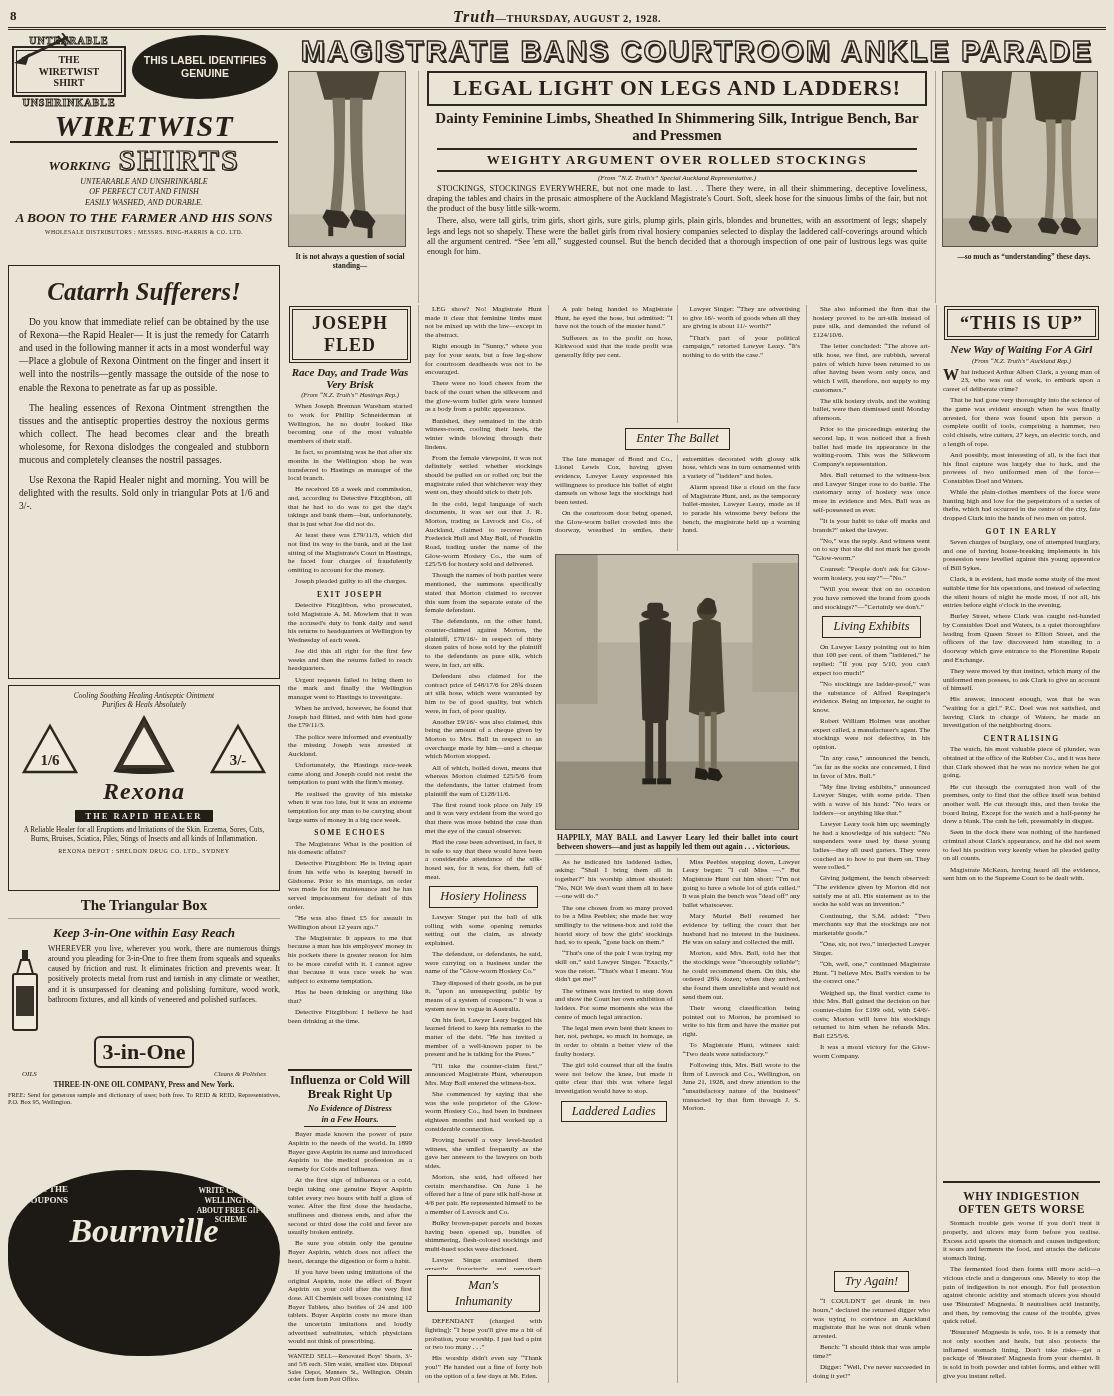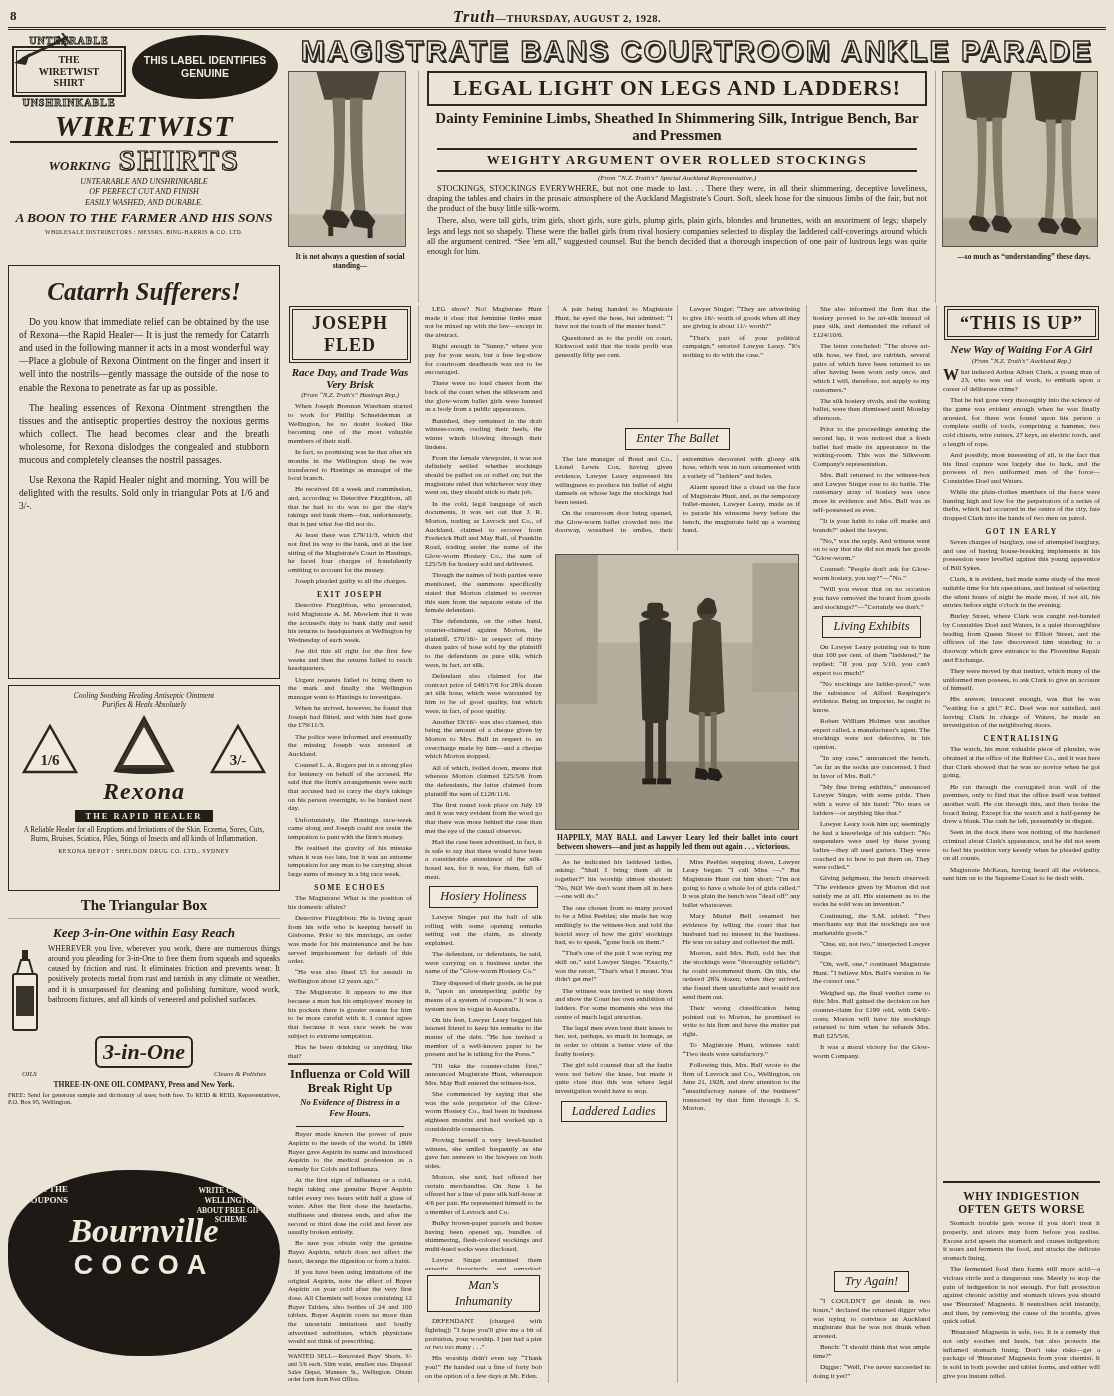--- a/index.html
+++ b/index.html
@@ -112,36 +112,36 @@
   .rex-sub { background:#221f19; color:#efe9da; display:inline-block; font-size:8.5px; font-weight:bold; letter-spacing:2px; padding:1px 10px; margin:2px 0 4px; }
   .rex-body { font-size:7.2px; line-height:1.3; }
   .rex-foot { font-size:6px; letter-spacing:0.5px; margin-top:4px; }
 
   .tri-heading { text-align:center; font-weight:bold; font-size:15px; margin:2px 0 4px; }
 
   .threeinone { border-top:1px solid #aaa394; padding-top:4px; min-height:246px; }
   .tio-keep { text-align:center; font-weight:bold; font-style:italic; font-size:13px; margin:2px 0 3px; }
   .tio-row { display:flex; gap:6px; }
   .tio-body { font-size:7.8px; line-height:1.3; text-align:justify; flex:1; }
-  .tio-logo { text-align:center; font-weight:bold; font-size:22px; font-style:italic; border:2px solid #2b2721; border-radius:6px; padding:1px 6px; width:max-content; margin:4px auto 2px; }
+  .tio-logo { text-align:center; font-weight:bold; font-size:22px; border:2px solid #2b2721; border-radius:6px; padding:1px 6px; width:max-content; margin:4px auto 2px; }
   .tio-tags { display:flex; justify-content:space-between; font-size:7px; font-style:italic; padding:0 14px; }
   .tio-company { text-align:center; font-size:7.5px; font-weight:bold; margin-top:2px; }
   .tio-free { font-size:6.4px; text-align:justify; margin-top:2px; }
 
   .bournville { background:#1d1a15; color:#efe9da; border-radius:46% 54% 50% 50% / 42% 46% 58% 54%;
     min-height:186px; position:relative; padding:14px 16px; overflow:hidden; }
   .bv-save { font-size:9px; font-weight:bold; line-height:1.2; width:70px; }
   .bv-brand { font-style:italic; font-weight:bold; font-size:34px; text-align:center; margin-top:6px; }
   .bv-cocoa { font-family:"Liberation Sans",sans-serif; font-weight:bold; font-size:27px; letter-spacing:8px; text-align:center; }
   .bv-write { position:absolute; right:12px; top:16px; width:74px; font-size:7.5px; font-weight:bold; text-align:center; line-height:1.3; }
 
   
   .bayer { border-top:2px solid #2b2721; padding-top:3px; }
   .bayer h3 { font-weight:bold; font-size:12.5px; text-align:center; line-height:1.1; }
-  .bayer h4 { font-weight:bold; font-style:italic; font-size:8.5px; text-align:center; border-bottom:1px solid #2b2721; padding-bottom:8px; margin:2px 8px 3px; }
+  .bayer h4 { font-weight:bold; font-style:italic; font-size:8.5px; text-align:center; border-bottom:1px solid #2b2721; padding-bottom:2px; margin:2px 16px 3px; }
   .classified { border-top:1px solid #2b2721; margin-top:3px; padding-top:2px; font-size:6.2px; line-height:1.25; text-align:justify; }
   .bisurated h3 { font-weight:bold; font-size:11.5px; text-align:center; letter-spacing:0.5px; line-height:1.15; margin:3px 0 3px; border-top:2px solid #2b2721; padding-top:7px; }
 </style>
 </head>
 <body>
 
 <div class="page">
 
   <div class="masthead">
     <span class="page-num">8</span>
@@ -236,21 +236,20 @@
           <span>OILS</span>
           <span>Cleans &amp; Polishes</span>
         </div>
         <div class="tio-company">THREE-IN-ONE OIL COMPANY, Press and New York.</div>
         <div class="tio-free">FREE: Send for generous sample and dictionary of uses; both free. To REID &amp; REID, Representatives, P.O. Box 95, Wellington.</div>
       </div>
 
       <div class="adblock bournville">
         <div class="bv-save">SAVE THE COUPONS</div>
         <div class="bv-brand">Bournville</div>
-        <div class="bv-cocoa">COCOA</div>
         <div class="bv-write">WRITE CADBURY WELLINGTON ABOUT FREE GIFT SCHEME</div>
       </div>
     </aside>
 
     <main class="mainarea">
 
       <div class="banner">MAGISTRATE BANS COURTROOM ANKLE PARADE</div>
 
       <div class="top-features">
 
@@ -315,21 +314,20 @@
                 <p>At least there was £79/11/3, which did not find its way to the bank, and at the last sitting of the Magistrate's Court in Hastings, he faced four charges of fraudulently omitting to account for the money.</p>
                 <p>Joseph pleaded guilty to all the charges.</p>
               </div>
             <div class="crosshead">EXIT JOSEPH</div>
             <div class="para-list">
                 <p>Detective Fitzgibbon, who prosecuted, told Magistrate A. M. Mowlem that it was the accused's duty to bank daily and send his returns to headquarters at Wellington by Wednesday of each week.</p>
                 <p>Joe did this all right for the first few weeks and then the returns failed to reach headquarters.</p>
                 <p>Urgent requests failed to bring them to the mark and finally the Wellington manager went to Hastings to investigate.</p>
                 <p>When he arrived, however, he found that Joseph had flitted, and with him had gone the £79/11/3.</p>
                 <p>The police were informed and eventually the missing Joseph was arrested at Auckland.</p>
-                <p>Counsel L. A. Rogers put in a strong plea for leniency on behalf of the accused. He said that the firm's arrangements were such that accused had to carry the day's takings on his person overnight, to be banked next day.</p>
                 <p>Unfortunately, the Hastings race-week came along and Joseph could not resist the temptation to punt with the firm's money.</p>
                 <p>He realised the gravity of his mistake when it was too late, but it was an extreme temptation for any man to be carrying about large sums of money in a big race week.</p>
               </div>
             <div class="crosshead">SOME ECHOES</div>
             <div class="para-list">
                 <p>The Magistrate: What is the position of his domestic affairs?</p>
                 <p>Detective Fitzgibbon: He is living apart from his wife who is keeping herself in Gisborne. Prior to his marriage, an order was made for his maintenance and he has served imprisonment for default of this order.</p>
                 <p>“He was also fined £5 for assault in Wellington about 12 years ago.”</p>
                 <p>The Magistrate: It appears to me that because a man has his employers' money in his pockets there is greater reason for him to be more careful with it. I cannot agree that because it was race week he was subject to extreme temptation.</p>
                 <p>Has he been drinking or anything like that?</p>
@@ -385,21 +383,21 @@
             <div class="para-list">
                 <p>DEFENDANT (charged with fighting): “I hope you'll give me a bit of probation, your worship. I just had a pint or two too many . . .”</p>
                 <p>His worship didn't even say “Thank you!” He handed out a fine of forty bob on the option of a few days at Mt. Eden.</p>
               </div>
           </div>
         </div>
 
         <div class="bcol cmid">
           <div class="two-col" style="height:118px;">
               <p class="bt">A pair being handed to Magistrate Hunt, he eyed the hose, but admitted: “I have not the touch of the master hand.”</p>
-              <p class="bt">Questioned as to the profit on court, Kirkwood said that the trade profit was generally fifty per cent.</p>
+              <p class="bt">Sufferers as to the profit on hose, Kirkwood said that the trade profit was generally fifty per cent.</p>
               <p class="bt">Lawyer Singer: “They are advertising to give 16/- worth of goods when all they are giving is about 11/- worth?”</p>
               <p class="bt">“That's part of your political campaign,” retorted Lawyer Leary. “It's nothing to do with the case.”</p>
             </div>
           <div class="boxhead">Enter The Ballet</div>
           <div class="two-col" style="height:96px;">
               <p class="bt">The late manager of Bond and Co., Lionel Lewis Cox, having given evidence, Lawyer Leary expressed his willingness to produce his ballet of eight damsels on whose legs the stockings had been tested.</p>
               <p class="bt">On the courtroom door being opened, the Glow-worm ballet crowded into the doorway, wreathed in smiles, their extremities decorated with glossy silk hose, which was in turn ornamented with a variety of “ladders” and holes.</p>
               <p class="bt">Alarm spread like a cloud on the face of Magistrate Hunt, and, as the temporary ballet-master, Lawyer Leary, made as if to parade his winsome bevy before the bench, the magistrate held up a warning hand.</p>
             </div>
           <svg class="mid-photo" width="244" height="276" viewBox="0 0 244 276" preserveAspectRatio="none">

